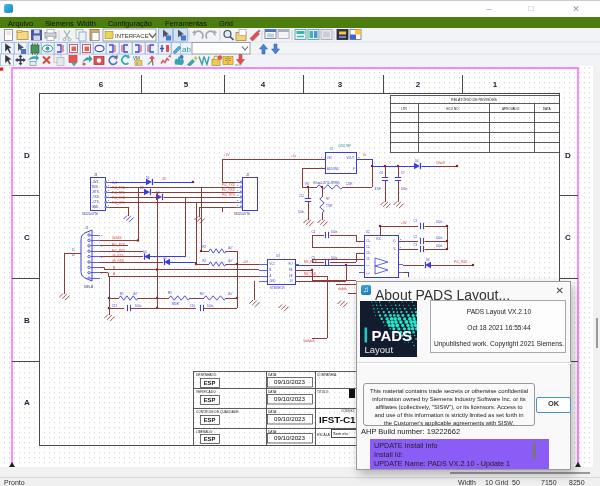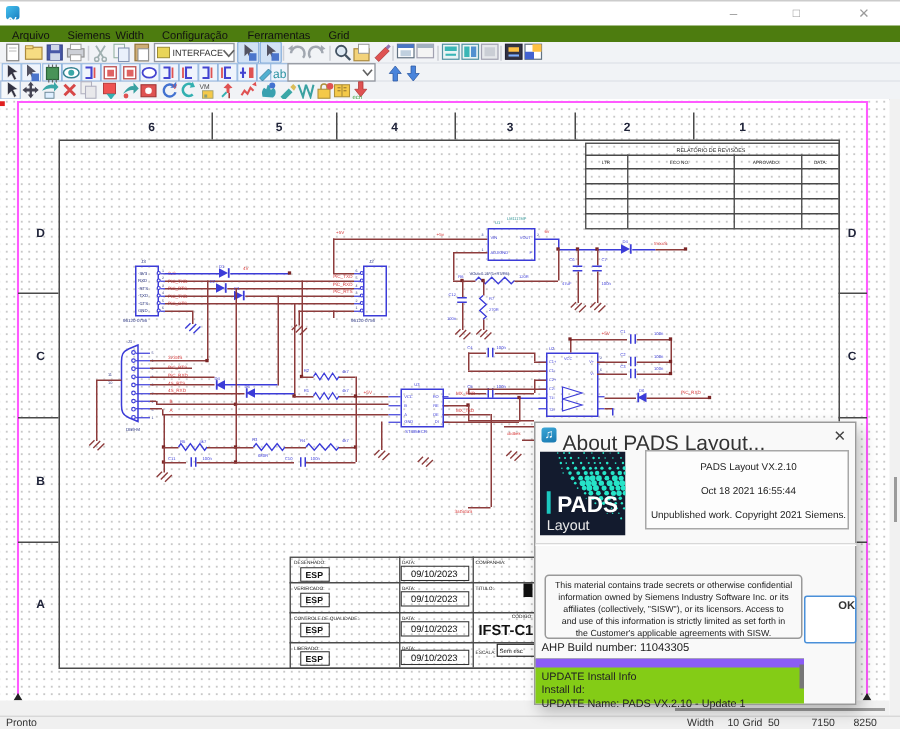--- a/index.html
+++ b/index.html
@@ -17,23 +17,23 @@
 #statusbar{left:0;top:477px;width:600px;height:9px;background:#f0f0f0;border-top:1px solid #d8d8d8;font-size:7px;color:#333}
 #statusbar span{position:absolute;top:1px}
 #dlg{left:356px;top:281px;width:215px;height:189px;background:#f9f9f9;border:1px solid #9a9a9a;box-shadow:3px 4px 10px rgba(0,0,0,0.28)}
 #dlg *{position:absolute}
 #dlg-title{left:18px;top:4.5px;font-size:14px;color:#333}
 #dlg-x{right:6px;top:3px;font-size:10px;color:#444}
 #dlg-ico{left:4px;top:3px;width:10px;height:10px;border-radius:2px;background:linear-gradient(160deg,#3ca8d8,#1878b0);color:#fff;font-size:8px;line-height:10px;text-align:center}
 #info-box{left:73px;top:18px;width:136px;height:53px;border:1px solid #a8a8a8;background:#fdfdfd;font-size:6.6px;color:#222;text-align:center}
 #info-box div{position:absolute;left:0;width:136px}
 #legal{left:6px;top:101px;width:172px;height:43px;border:1px solid #999;border-radius:3px;font-size:5.9px;color:#222;text-align:center;line-height:8.1px;padding-top:2.5px;white-space:nowrap}
-#okbtn{left:179px;top:115px;width:35px;height:32px;border:1.5px solid #4a90d9;border-radius:2px;background:#fff;font-size:7.5px;color:#333;text-align:right;line-height:11px;font-weight:bold}
+#okbtn{left:179px;top:115px;width:35px;height:16px;border:1.5px solid #4a90d9;border-radius:2px;background:#fff;font-size:7.5px;color:#333;text-align:center;line-height:11px;font-weight:bold}
 #ahp{left:4px;top:145px;font-size:7.5px;color:#222}
-#updlist{left:0px;top:157px;width:179px;height:30px;background:#84cc16;border-top:6px solid #8b5cf6;font-size:7.2px;color:#222;line-height:9px;padding:1px 0 0 4px;white-space:nowrap}
+#updlist{left:13px;top:157px;width:179px;height:30px;background:#8b5cf6;border-top:1px solid #8b5cf6;font-size:7.2px;color:#222;line-height:9px;padding:1px 0 0 4px;white-space:nowrap}
 #updthumb{left:176px;top:161px;width:2.5px;height:16px;background:#777}
 #sep{left:0;top:80px;width:214px;height:2px;border-top:1px solid #d8d8d8;border-bottom:1px solid #fff}
 </style></head><body>
 <div class="abs" id="titlebar">
  <div class="abs" id="title-ico"><svg width="9" height="9">
         <path d="M1.5,6 q1.2,-3.5 2.5,-1 q1.3,2.6 2.6,-1.6" stroke="#fff" stroke-width="1" fill="none"></path>
       </svg></div>
  <div class="abs winbtn" style="left:482px">–</div>
  <div class="abs winbtn" style="left:524px;font-size:8px">□</div>
  <div class="abs winbtn" style="left:569px">✕</div>
@@ -803,15 +803,15 @@
       </svg>
     </div>
  <div id="info-box">
    <div style="top:7px">PADS Layout VX.2.10</div>
    <div style="top:23px">Oct 18 2021 16:55:44</div>
    <div style="top:39px">Unpublished work. Copyright 2021 Siemens.</div>
  </div>
  <div id="sep"></div>
  <div id="legal">This material contains trade secrets or otherwise confidential<br>information owned by Siemens Industry Software Inc. or its<br>affiliates (collectively, "SISW"), or its licensors. Access to<br>and use of this information is strictly limited as set forth in<br>the Customer's applicable agreements with SISW.</div>
  <div id="okbtn">OK</div>
- <div id="ahp">AHP Build number: 11043305</div>
+ <div id="ahp">AHP Build number: 19222662</div>
  <div id="updlist">UPDATE Install Info<br>Install Id:<br>UPDATE Name: PADS VX.2.10 - Update 1</div>
  <div id="updthumb"></div>
 </div>
 </body></html>

